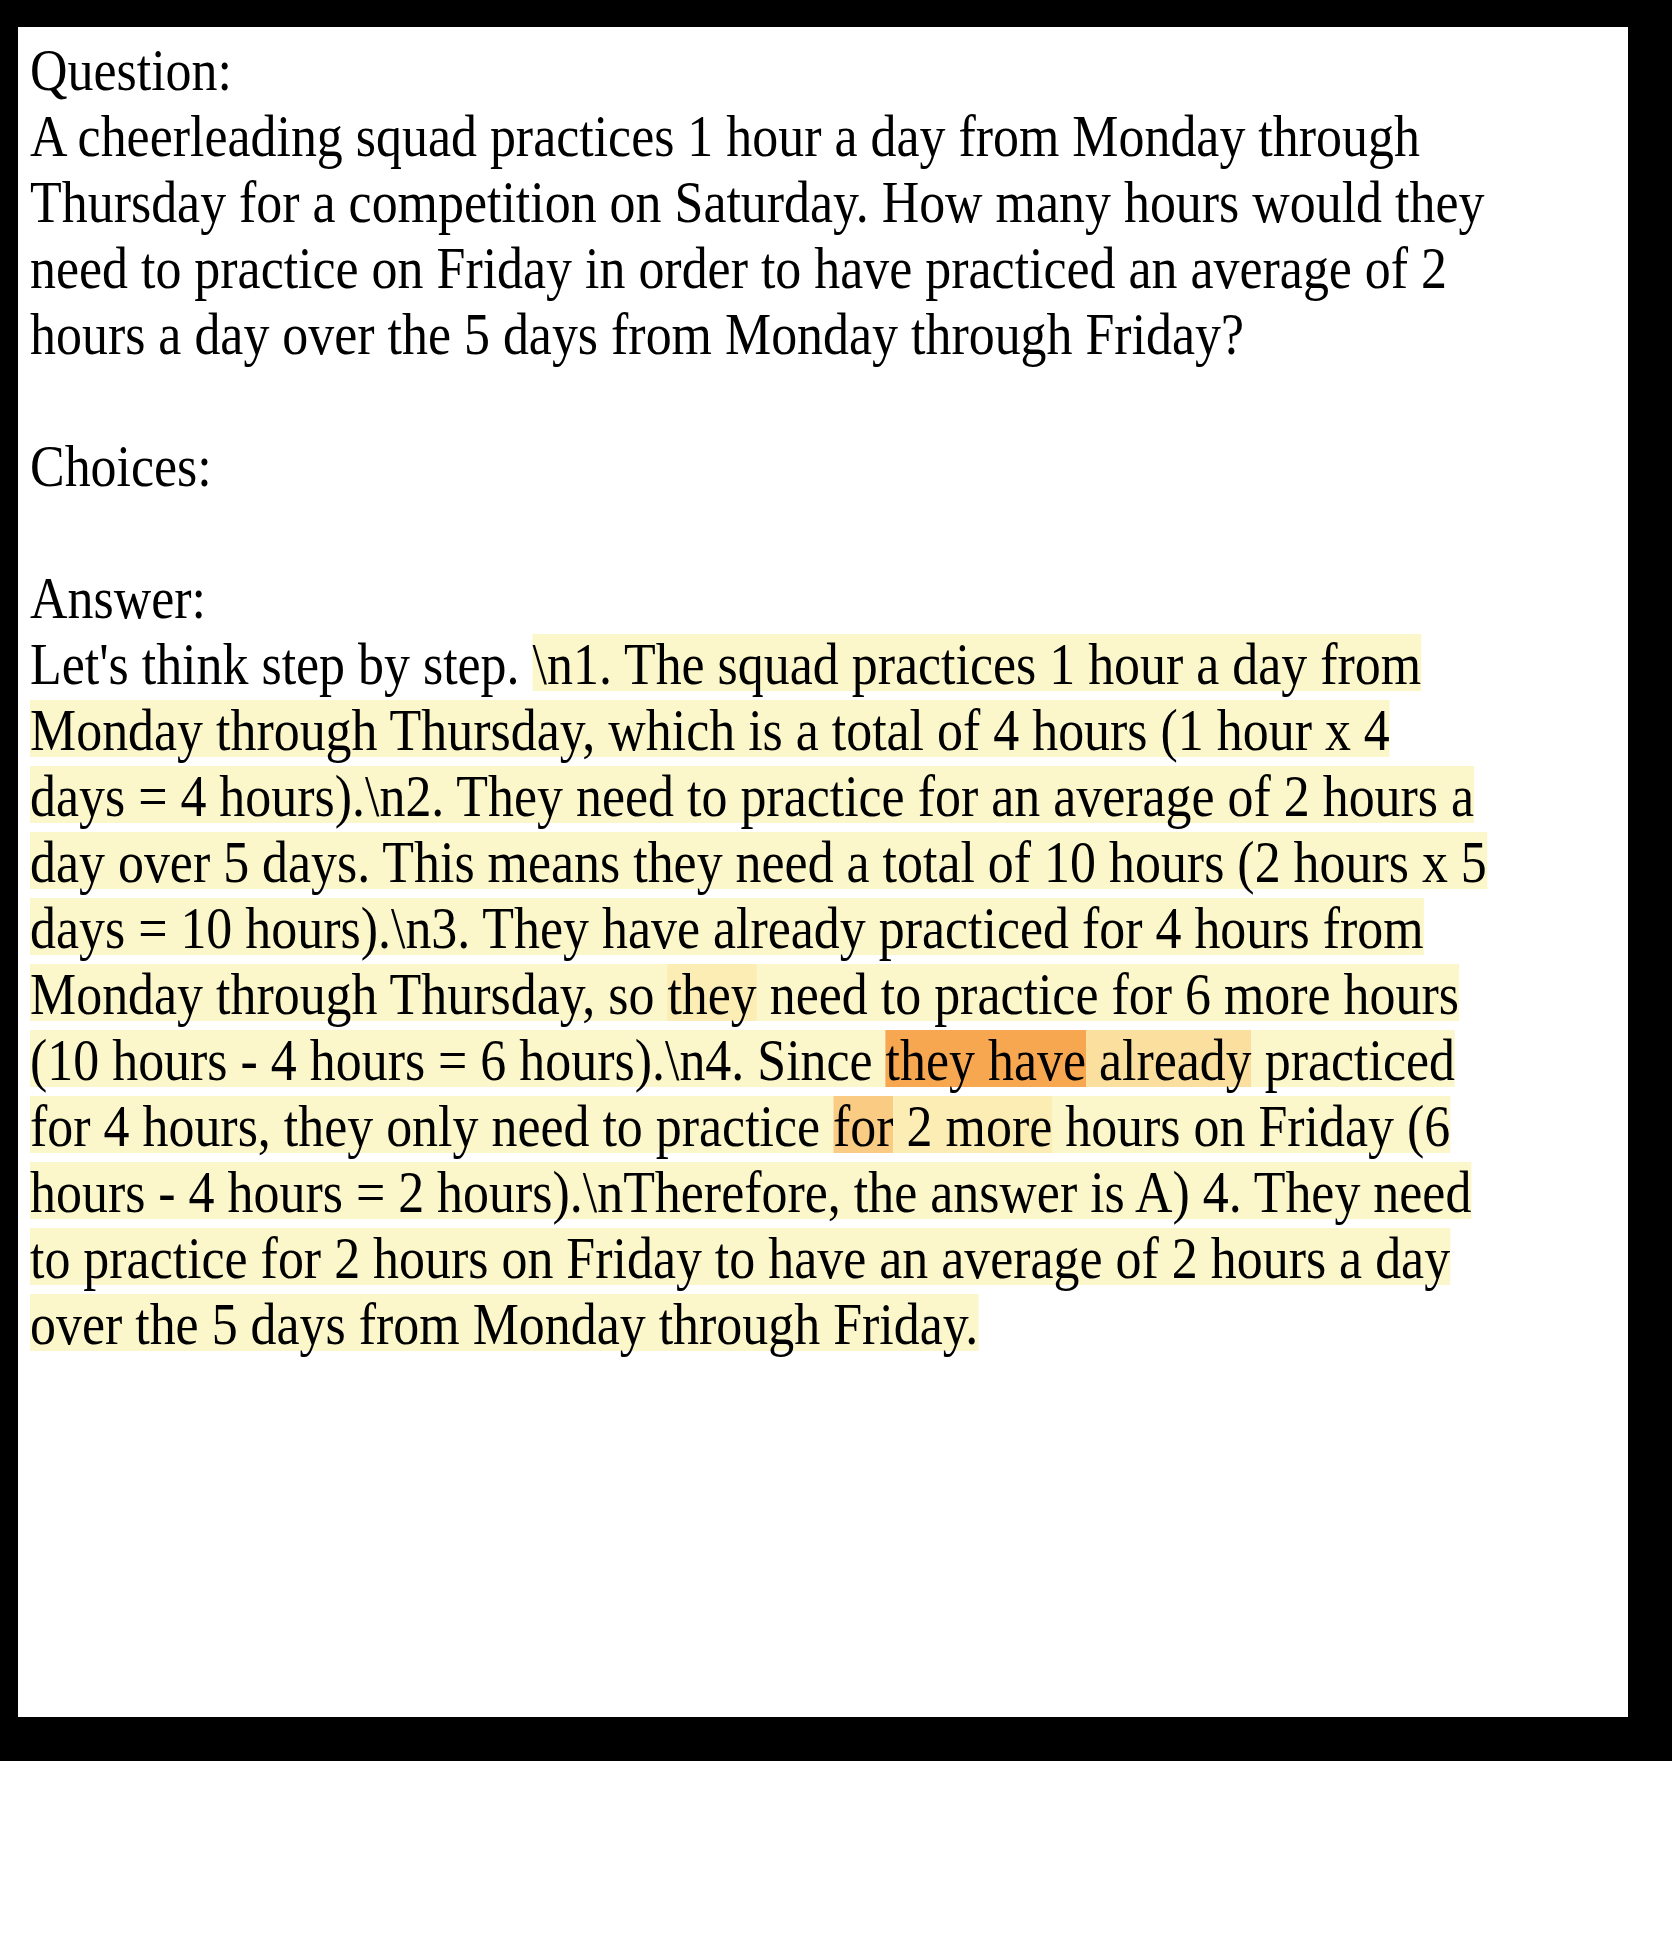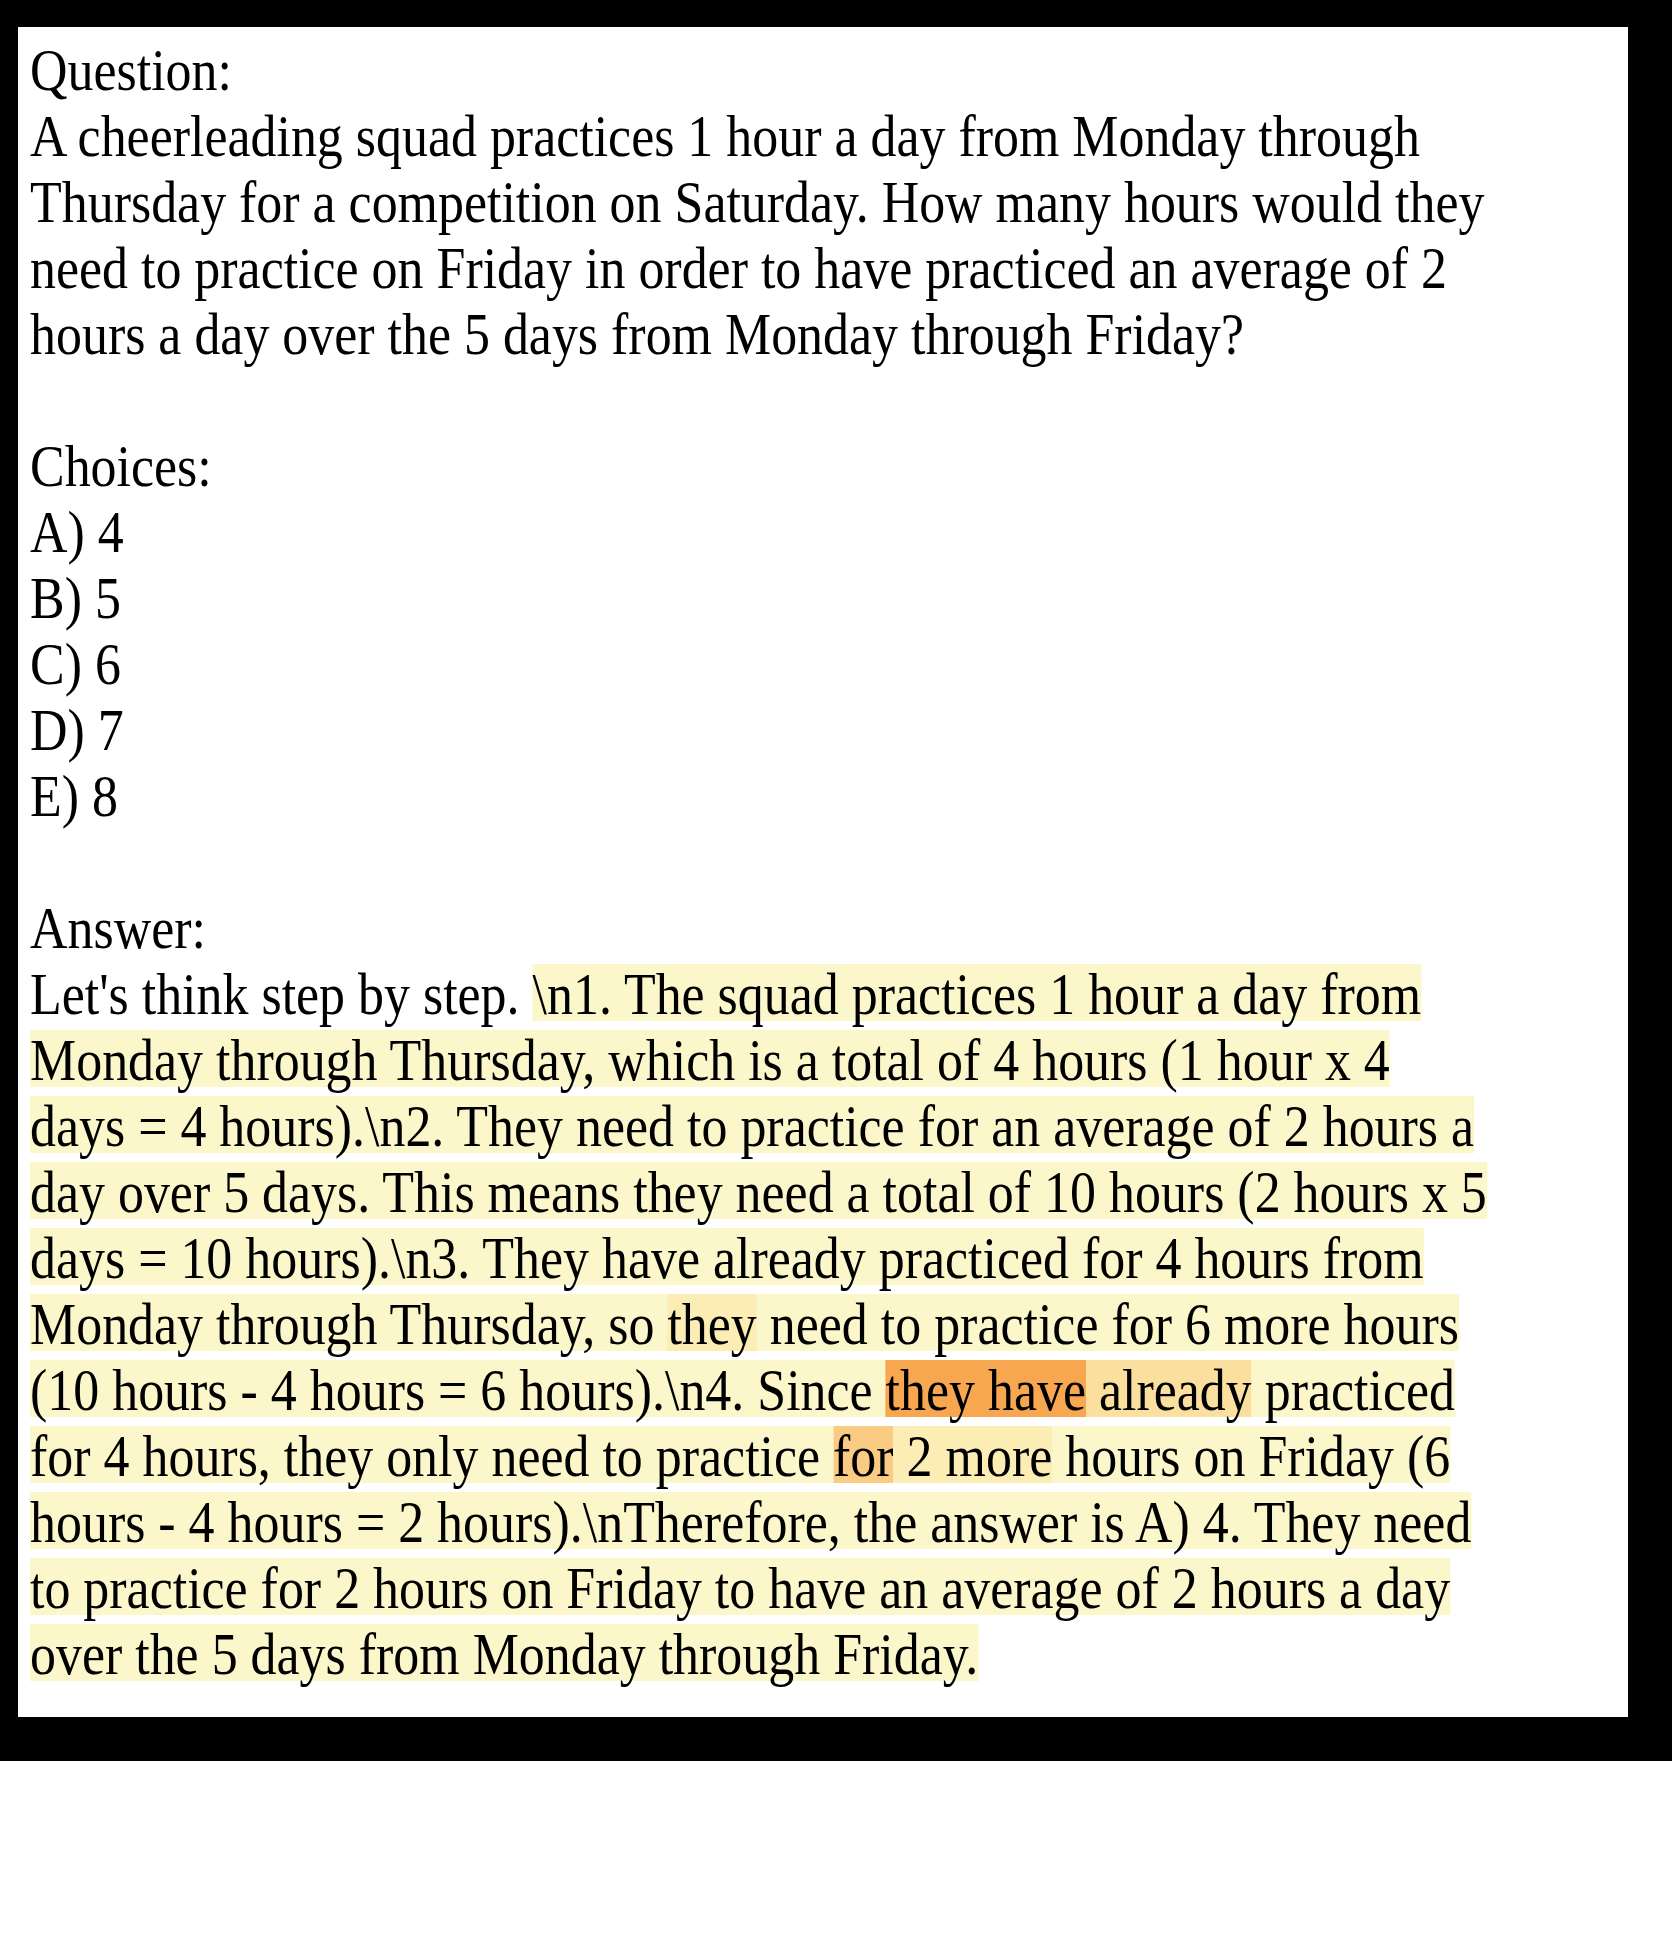--- a/index.html
+++ b/index.html
@@ -47,27 +47,20 @@
     <div>
         <div class="line">A cheerleading squad practices 1 hour a day from Monday through</div>
         <div class="line">Thursday for a competition on Saturday. How many hours would they</div>
         <div class="line">need to practice on Friday in order to have practiced an average of 2</div>
         <div class="line">hours a day over the 5 days from Monday through Friday?</div>
       </div>
 
     <div class="spacer"></div>
 
     <div class="line">Choices:</div>
-    <div>
-        <div class="line">A) 4</div>
-        <div class="line">B) 5</div>
-        <div class="line">C) 6</div>
-        <div class="line">D) 7</div>
-        <div class="line">E) 8</div>
-      </div>
 
     <div class="spacer"></div>
 
     <div class="line">Answer:</div>
     <div>
         <div class="line"><span class="seg">Let's think step by step. </span><span class="seg" style="background-image: linear-gradient(rgb(251, 247, 203), rgb(251, 247, 203));">\n1. The squad practices 1 hour a day from</span></div>
         <div class="line"><span class="seg" style="background-image: linear-gradient(rgb(251, 247, 203), rgb(251, 247, 203));">Monday through Thursday, which is a total of 4 hours (1 hour x 4</span></div>
         <div class="line"><span class="seg" style="background-image: linear-gradient(rgb(251, 247, 203), rgb(251, 247, 203));">days = 4 hours).\n2. They need to practice for an average of 2 hours a</span></div>
         <div class="line"><span class="seg" style="background-image: linear-gradient(rgb(251, 247, 203), rgb(251, 247, 203));">day over 5 days. This means they need a total of 10 hours (2 hours x 5</span></div>
         <div class="line"><span class="seg" style="background-image: linear-gradient(rgb(251, 247, 203), rgb(251, 247, 203));">days = 10 hours).\n3. They have already practiced for 4 hours from</span></div>

